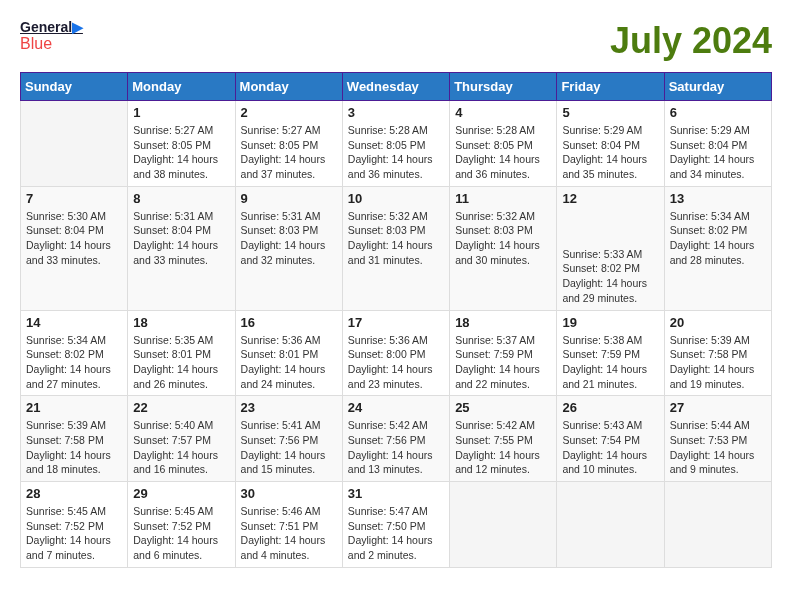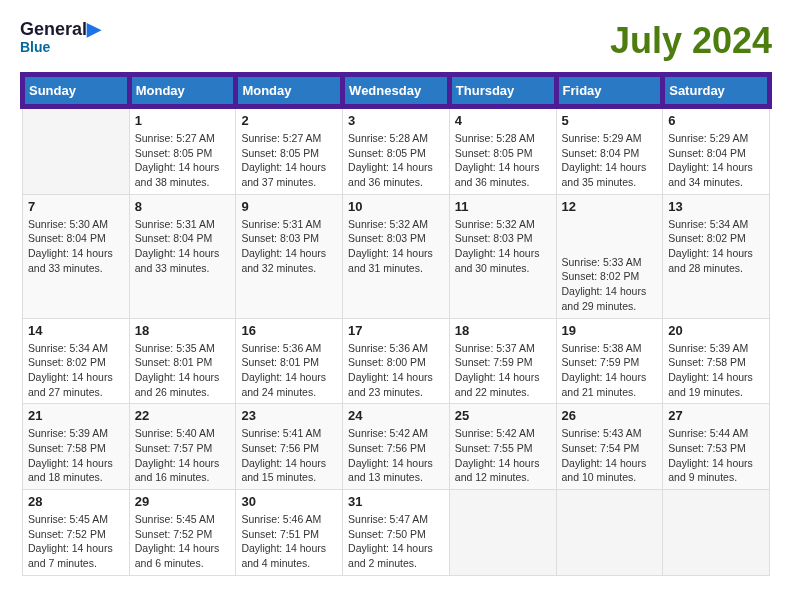--- a/index.html
+++ b/index.html
@@ -15,24 +15,25 @@
       justify-content: space-between;
       align-items: flex-start;
       margin-bottom: 10px;
     }
     .logo {
       display: flex;
       align-items: center;
       gap: 2px;
     }
     .logo-text {
-      font-size: 18px;
+      font-size: 14px;
       font-weight: bold;
       color: #1a1a2e;
       line-height: 1.1;
+      text-decoration: underline;
     }
     .logo-text span {
       color: #1a73e8;
     }
     .title-block {
       text-align: right;
     }
     .main-title {
       font-size: 36px;
       font-weight: bold;
@@ -46,21 +47,21 @@
       width: 100%;
       border-collapse: collapse;
       font-size: 11px;
     }
     thead tr th {
       background-color: #2979c4;
       color: #fff;
       padding: 6px 4px;
       text-align: left;
       font-size: 13px;
-      border: 5px solid #4c1d95;
+      border: 1px solid #4c1d95;
     }
     tbody tr td {
       border: 1px solid #ddd;
       vertical-align: top;
       padding: 4px 5px;
       min-height: 80px;
       background: #fff;
     }
     tbody tr:nth-child(even) td {
       background: #f9f9f9;
@@ -83,21 +84,21 @@
   </style>
 </head>
 <body>
 
 <div class="header">
   <div class="logo">
     <div>
       <div style="display:flex;align-items:center;gap:1px;">
         <span class="logo-text">General<span>▶</span></span>
       </div>
-      <div style="font-size:14px;font-weight:bold;color:#0369a1;line-height:1.1;">Blue</div>
+      <div style="font-size:16px;font-weight:normal;color:#ef4444;line-height:1.1;">Blue</div>
     </div>
   </div>
   <div class="title-block">
     <div class="main-title">July 2024</div>
   </div>
 </div>
 
 <table>
   <thead>
     <tr>

